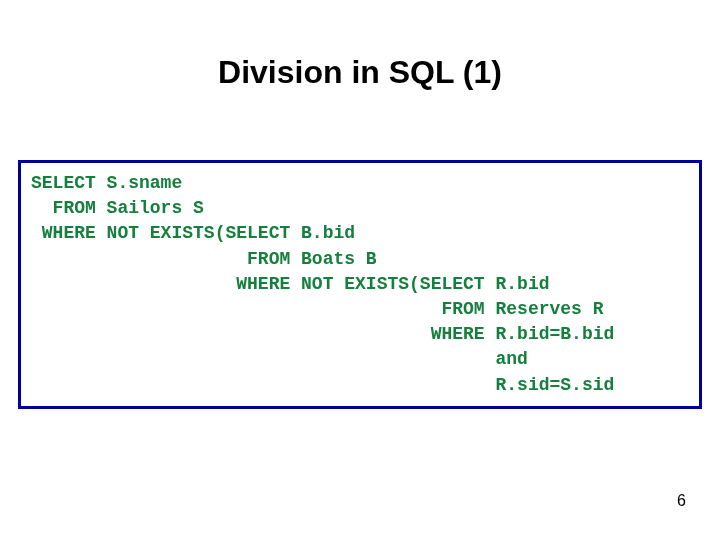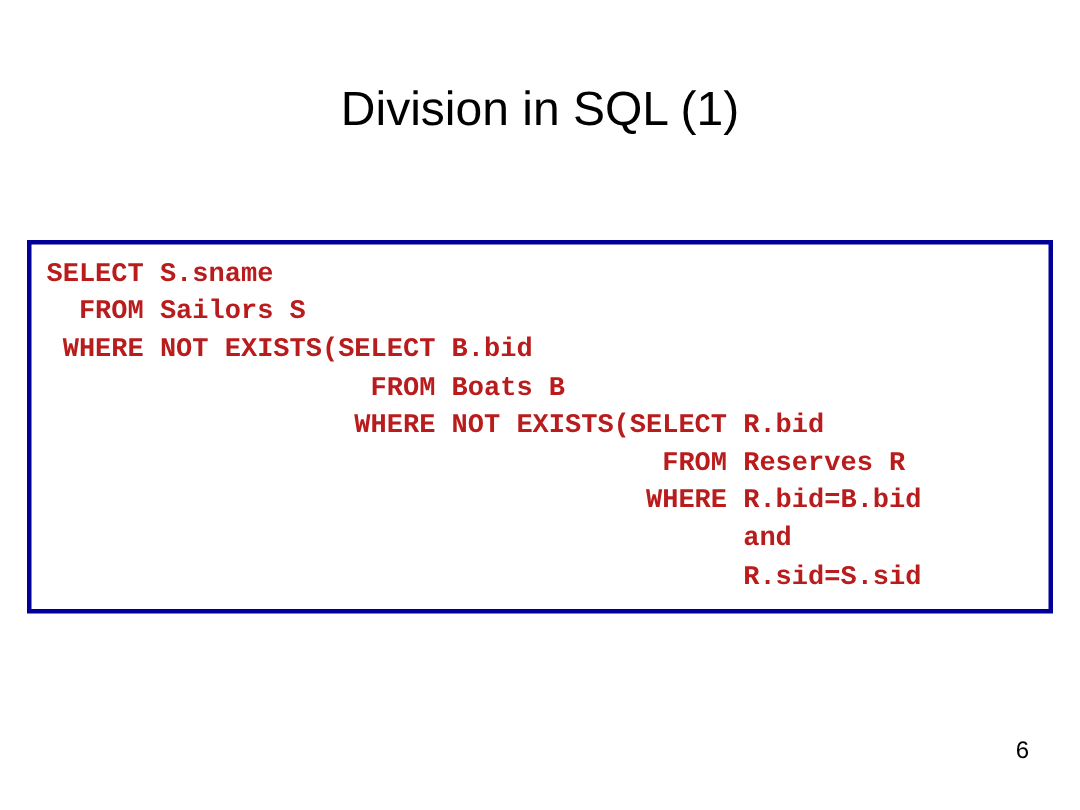--- a/index.html
+++ b/index.html
@@ -15,35 +15,35 @@
     width: 720px;
     height: 540px;
     position: relative;
     box-sizing: border-box;
   }
   .title {
     text-align: center;
     font-size: 32px;
     color: #000000;
     padding-top: 54px;
-    font-weight: normal;
+    font-weight: bold;
     letter-spacing: 0px;
   }
   .codebox {
     position: absolute;
     left: 18px;
     top: 160px;
     width: 684px;
     box-sizing: border-box;
     border: 3px solid #000099;
     padding: 8px 10px 8px 10px;
     font-family: "Courier New", Courier, monospace;
     font-size: 18px;
     line-height: 1.4;
-    color: #b91c1c;
+    color: #15803d;
     white-space: pre;
     font-weight: bold;
   }
   .pagenum {
     position: absolute;
     right: 34px;
     bottom: 30px;
     font-size: 16px;
     color: #000000;
   }

